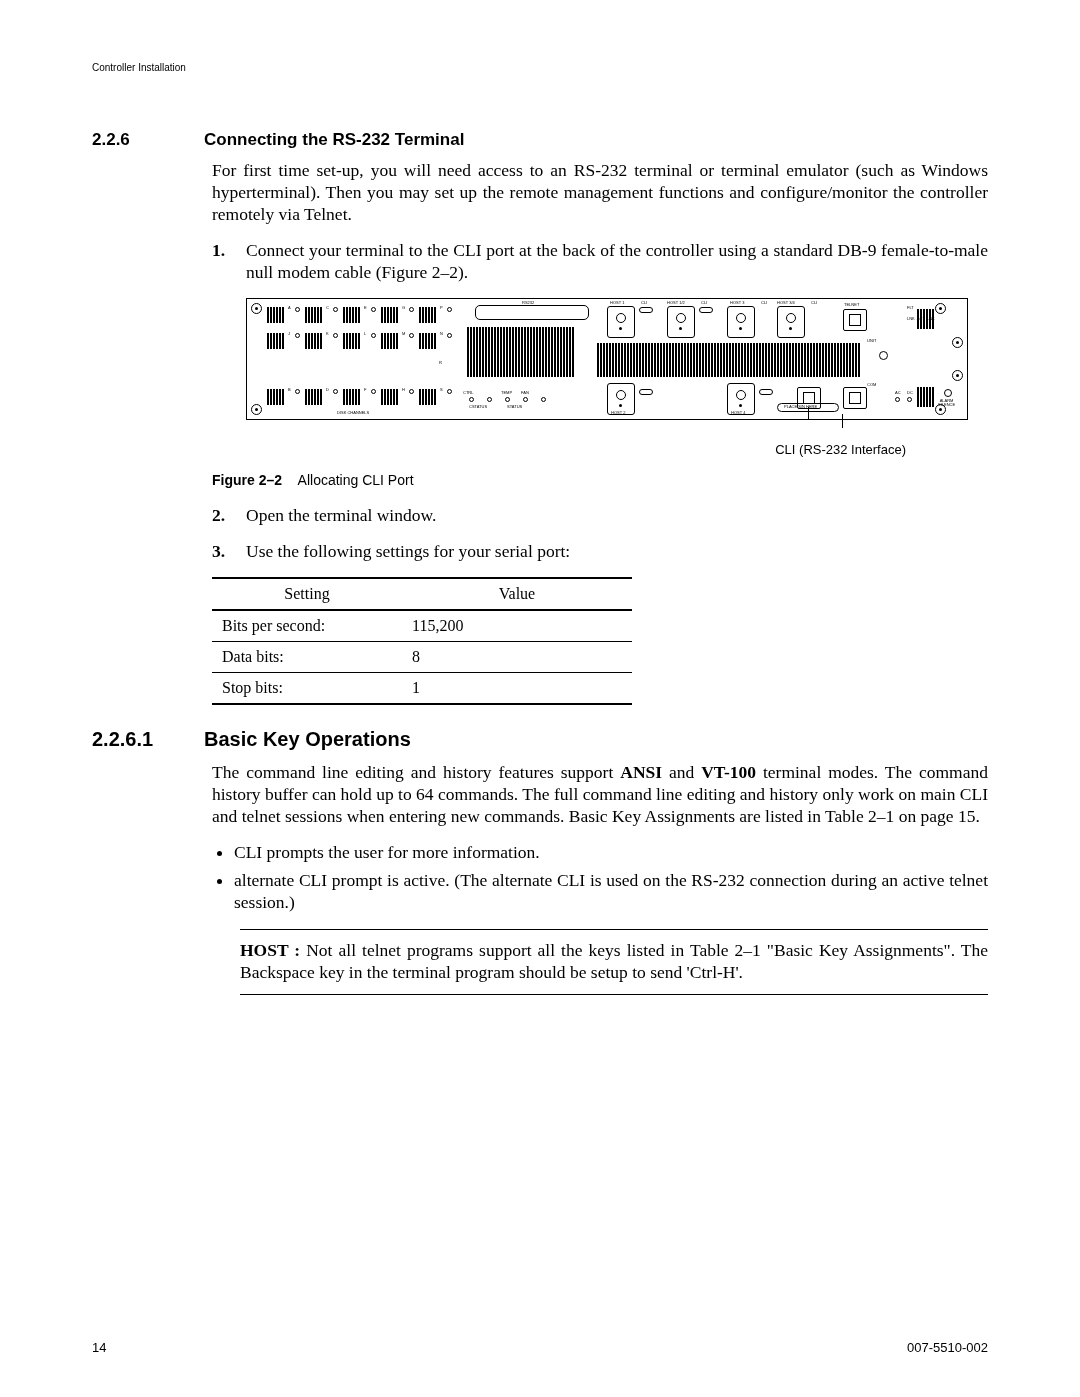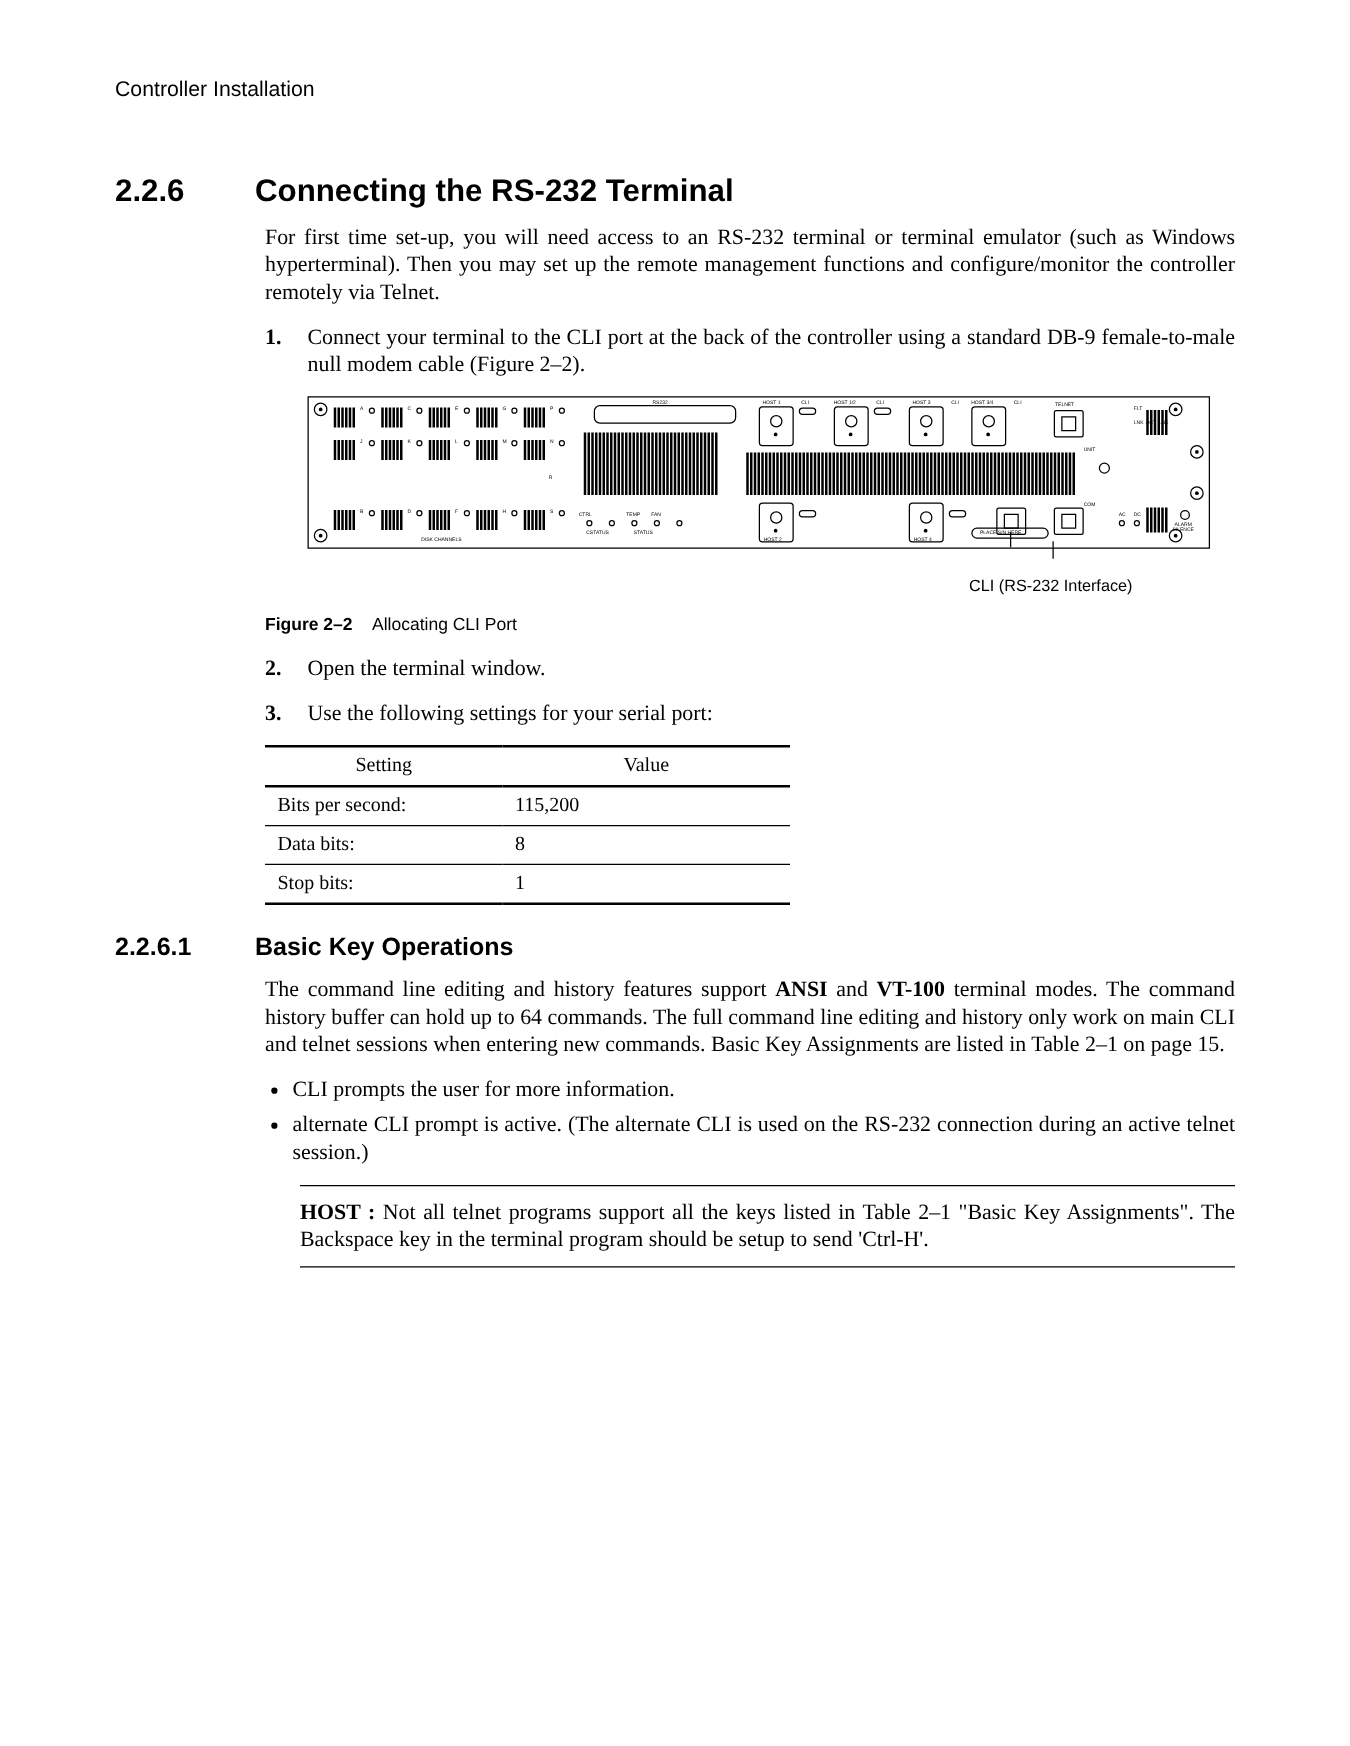--- a/index.html
+++ b/index.html
@@ -12,33 +12,33 @@
   }
   .page {
     width: 1080px;
     height: 1397px;
     position: relative;
     box-sizing: border-box;
     padding: 62px 92px 40px 92px;
   }
   .running-head {
     font-family: Arial, Helvetica, sans-serif;
-    font-size: 17px;
+    font-size: 10px;
     margin-bottom: 56px;
   }
   .body-col {
     margin-left: 120px;
     font-size: 17.5px;
     line-height: 1.25;
   }
   .para { margin: 0 0 14px 0; text-align: justify; }
   h2.section {
     font-family: Arial, Helvetica, sans-serif;
     font-weight: bold;
-    font-size: 25px;
+    font-size: 17px;
     margin: 30px 0 10px 0;
   }
   h2.section .num { display:inline-block; width:82px; }
   h2.section .txt { margin-left: 30px; }
   h2.subsection {
     font-family: Arial, Helvetica, sans-serif;
     font-weight: bold;
     font-size: 20px;
     margin: 22px 0 10px 0;
   }
@@ -624,14 +624,18 @@
     </ul>
 
     <div class="note-block">
       <p>
         <b>HOST :</b><span>  Not all telnet programs support all  the keys listed in  Table 2–1 "Basic Key Assignments". The Backspace key in the terminal program should be setup to send 'Ctrl-H'.</span>
       </p>
     </div>
 
   </div>
 
+  <div class="footer">
+    <span>14</span>
+    <span>007-5510-002</span>
+  </div>
 
 </div>
 
 </body></html>

